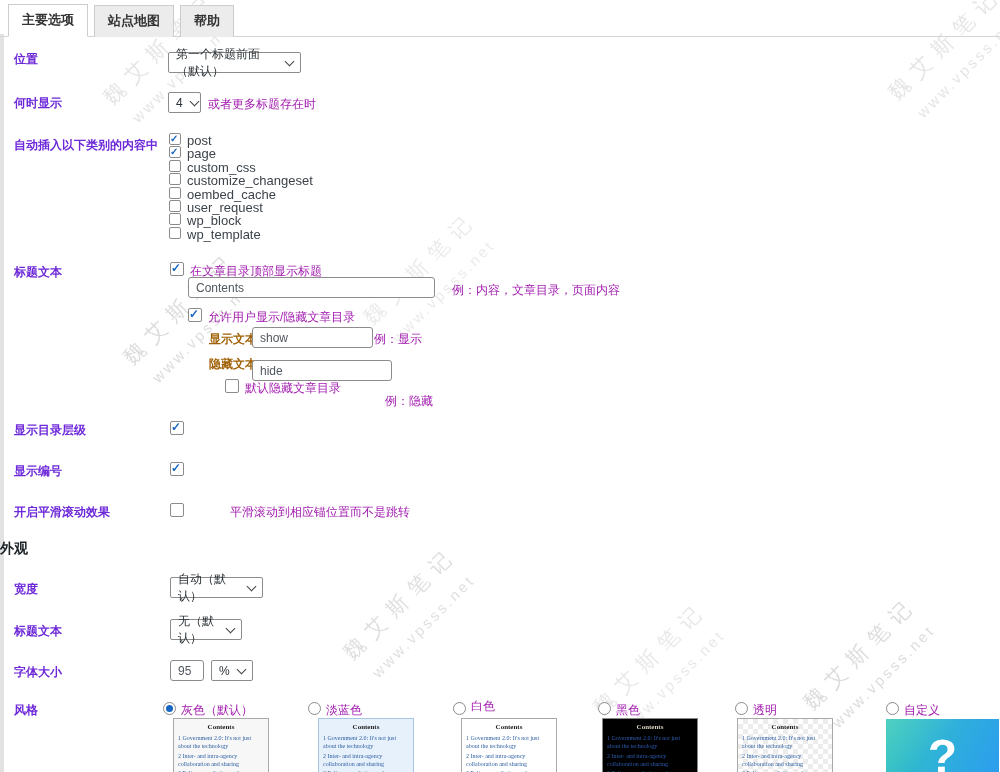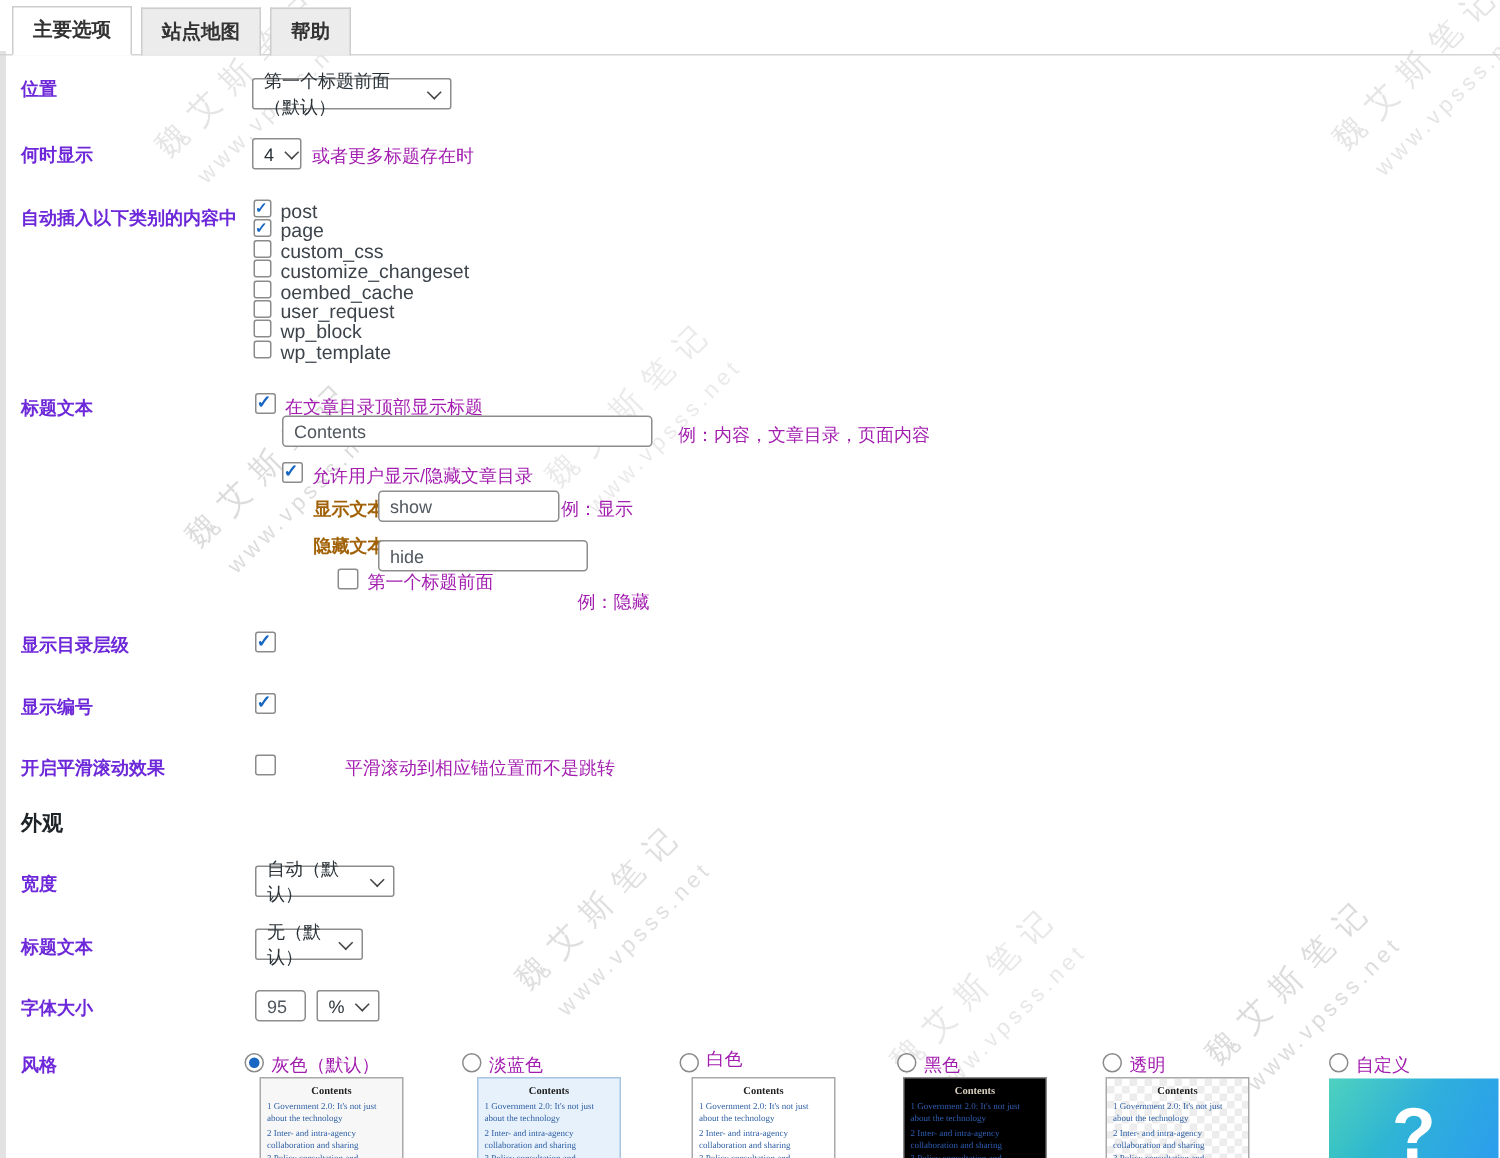--- a/index.html
+++ b/index.html
@@ -20,21 +20,21 @@
   .wm7{left:795px;top:635px;opacity:.6;}
   
   .tabbar{position:absolute;left:0;top:4px;width:1000px;display:flex;align-items:flex-end;
           gap:6px;padding-left:8px;border-bottom:1px solid #d4d4d4;z-index:3;box-sizing:border-box;}
   .tab{border:1px solid #cdcdcd;border-bottom:none;background:#ececec;color:#333;
        font-size:13px;font-weight:bold;padding:6px 13px 7px;margin-bottom:-1px;cursor:pointer;}
   .tab.active{background:#fff;border-bottom:1px solid #fff;}
   .lbl{position:absolute;left:14px;font-weight:bold;font-size:12px;color:#6d28d9;z-index:2;white-space:nowrap;}
   .txtline{position:absolute;font-size:12px;color:#a21caf;z-index:2;white-space:nowrap;}
   .sub-lbl{font-weight:bold;color:#a16207;font-size:12px;position:absolute;z-index:2;white-space:nowrap;}
-  .h2{position:absolute;left:14px;font-weight:bold;font-size:14px;color:#1d2327;z-index:2;}
+  .h2{position:absolute;left:0;font-weight:bold;font-size:14px;color:#1d2327;z-index:2;}
   
   .select{position:absolute;display:flex;align-items:center;justify-content:space-between;
           padding:0 7px;border:1px solid #8c8c8c;border-radius:2px;background:#fff;
           font-size:12px;color:#2c3338;box-sizing:border-box;height:21px;z-index:2;cursor:default;}
   .chev{width:6px;height:6px;border-right:1.4px solid #444;border-bottom:1.4px solid #444;
         transform:rotate(45deg);margin:-3px 0 0 8px;flex:0 0 auto;}
   .txt{position:absolute;border:1px solid #8c8c8c;border-radius:3px;background:#fff;
        font-family:"Liberation Sans",sans-serif;font-size:12px;color:#50575e;
        padding:0 7px;box-sizing:border-box;height:21px;z-index:2;}
   .cb{position:absolute;width:12px;height:12px;border:1px solid #8b8b8b;border-radius:2px;
@@ -152,21 +152,21 @@
 
   <div class="sub-lbl" style="left:209px;top:331px;">显示文本</div>
   <input class="txt" style="left: 252px; top: 327px; width: 121px;" value="show">
   <div class="txtline" style="left:374px;top:331px;">例：显示</div>
 
   <div class="sub-lbl" style="left:209px;top:356px;">隐藏文本</div>
   <input class="txt" style="left: 252px; top: 360px; width: 140px;" value="hide">
   <div class="txtline" style="left:385px;top:356px;margin-top:37px;">例：隐藏</div>
 
   <span class="cb" style="left:225px;top:379px;"></span>
-  <div class="txtline" style="left:245px;top:380px;">第一个标题前面</div>
+  <div class="txtline" style="left:245px;top:380px;">默认隐藏文章目录</div>
 
   <div class="lbl" style="top:422px;">显示目录层级</div>
   <span class="cb on" style="left:170px;top:421px;"></span>
 
   <div class="lbl" style="top:463px;">显示编号</div>
   <span class="cb on" style="left:170px;top:462px;"></span>
 
   <div class="lbl" style="top:504px;">开启平滑滚动效果</div>
   <span class="cb" style="left:170px;top:503px;"></span>
   <div class="txtline" style="left:190px;top:504px;margin-left:40px;">平滑滚动到相应锚位置而不是跳转</div>

